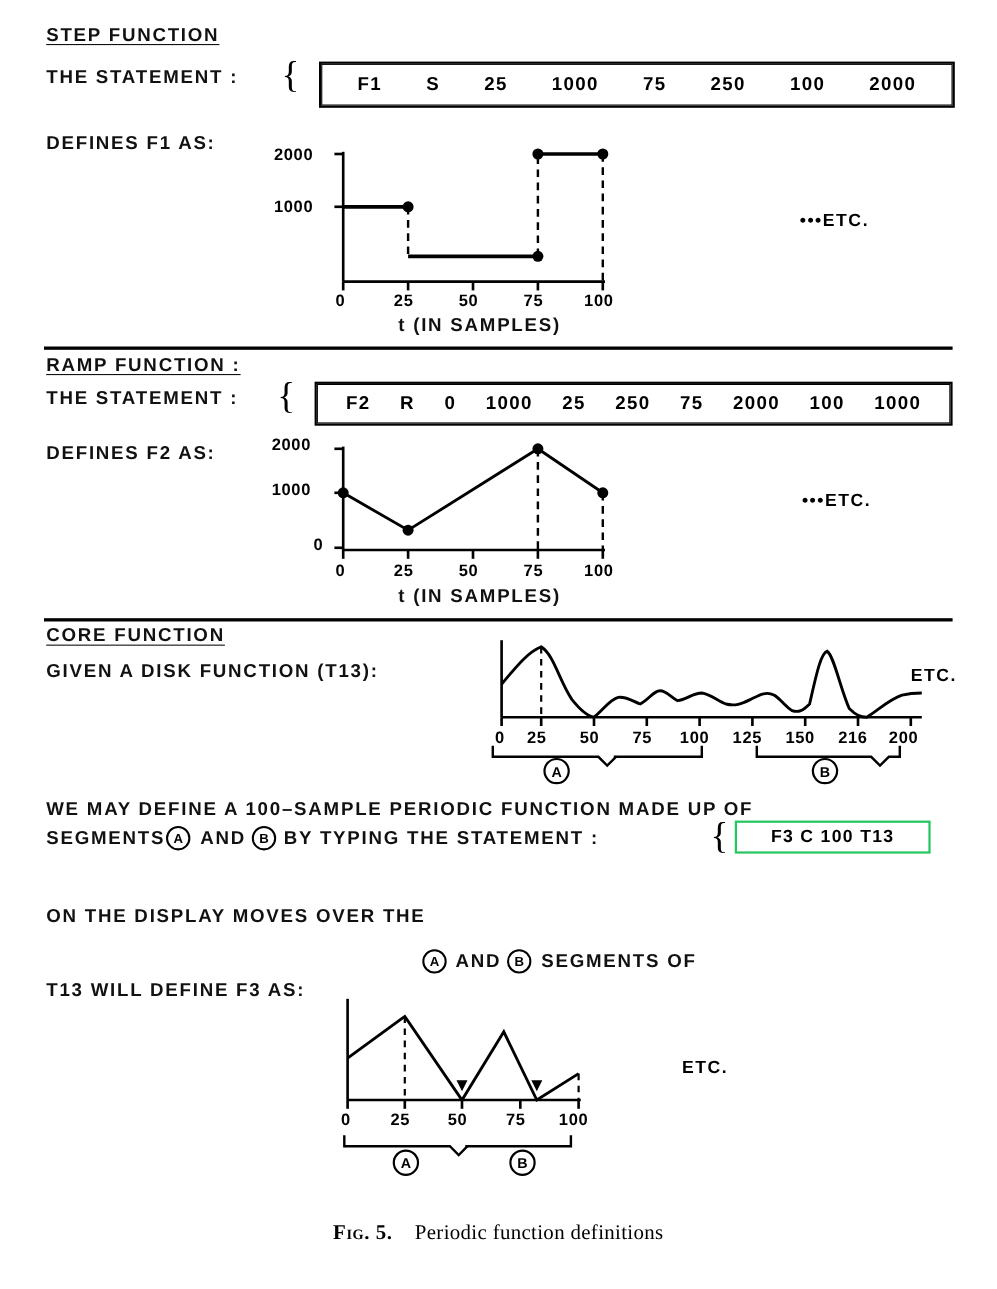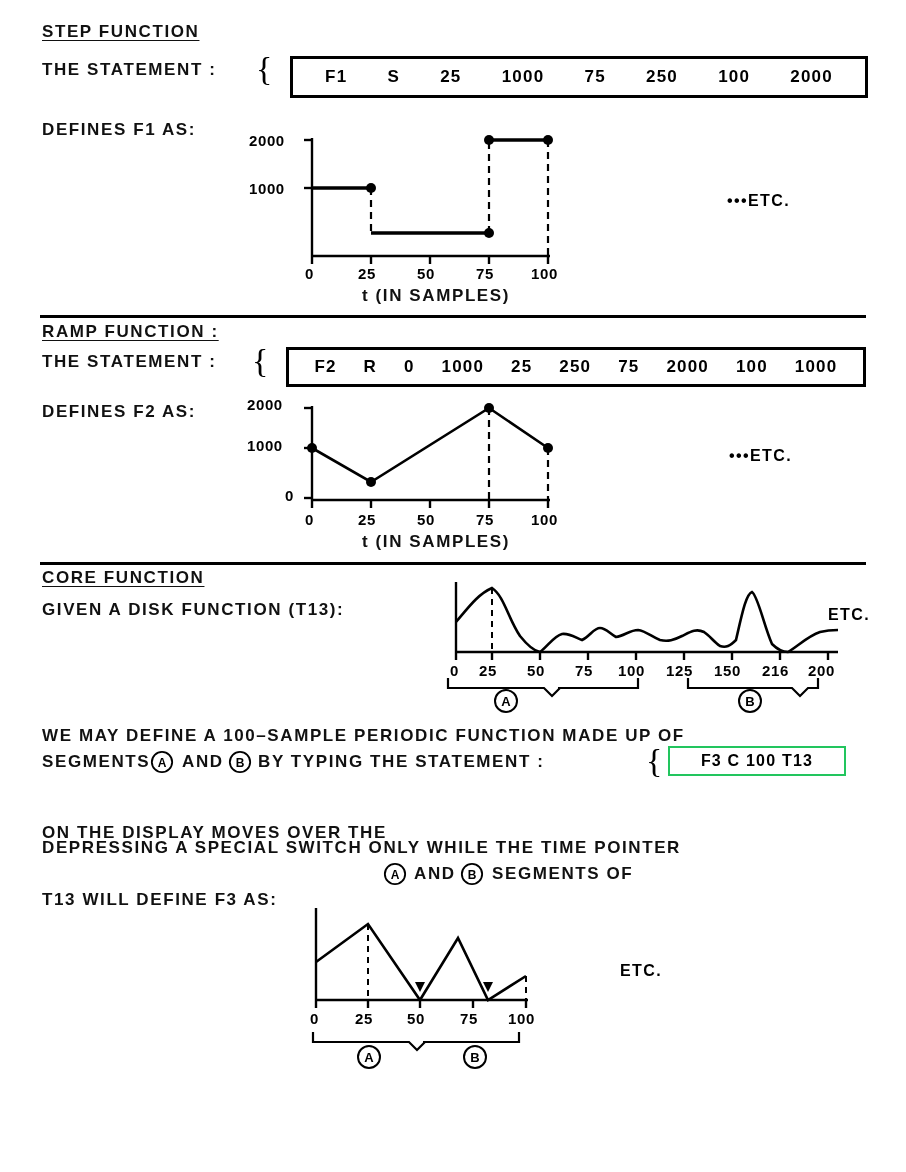--- a/index.html
+++ b/index.html
@@ -318,21 +318,20 @@
       <text x="13" y="18" text-anchor="middle" font-family="Liberation Sans, sans-serif" font-size="13" font-weight="bold">B</text>
     </svg>
   </div>
   <div class="abs lbl" style="left:258px; top:752px;">BY TYPING THE STATEMENT :</div>
 
   <div class="abs brace" style="left:646px; top:744px;">{</div>
   <div class="abs stmt-box simple" style="left:668px; top:746px; width:178px; height:30px;">
     <span>F3 C 100 T13</span>
   </div>
 
-  <div class="abs lbl" style="left:42px; top:838px;">DEPRESSING A SPECIAL SWITCH ONLY WHILE THE TIME POINTER</div>
 
   <div class="abs lbl" style="left:42px; top:823px;">ON THE DISPLAY MOVES OVER THE</div>
   <div class="abs" style="left:383px; top:862px;">
     <svg width="24" height="24" viewBox="0 0 26 26">
       <circle cx="13" cy="13" r="11" fill="none" stroke="#000" stroke-width="2"></circle>
       <text x="13" y="18" text-anchor="middle" font-family="Liberation Sans, sans-serif" font-size="13" font-weight="bold">A</text>
     </svg>
   </div>
   <div class="abs lbl" style="left:414px; top:864px;">AND</div>
   <div class="abs" style="left:460px; top:862px;">
@@ -385,14 +384,19 @@
       <text x="13" y="18" text-anchor="middle" font-family="Liberation Sans, sans-serif" font-size="13" font-weight="bold">A</text>
     </svg>
   </div>
   <div class="abs" style="left:462px; top:1044px;">
     <svg width="26" height="26" viewBox="0 0 26 26">
       <circle cx="13" cy="13" r="11" fill="none" stroke="#000" stroke-width="2"></circle>
       <text x="13" y="18" text-anchor="middle" font-family="Liberation Sans, sans-serif" font-size="13" font-weight="bold">B</text>
     </svg>
   </div>
 
+  <div class="abs caption" style="left:0; top:1110px; width:906px;">
+    <span class="fig">Fig. 5.</span>
+    <span>&nbsp;&nbsp;</span>
+    <span>Periodic function definitions</span>
+  </div>
 
 </div>
 
 </body></html>

